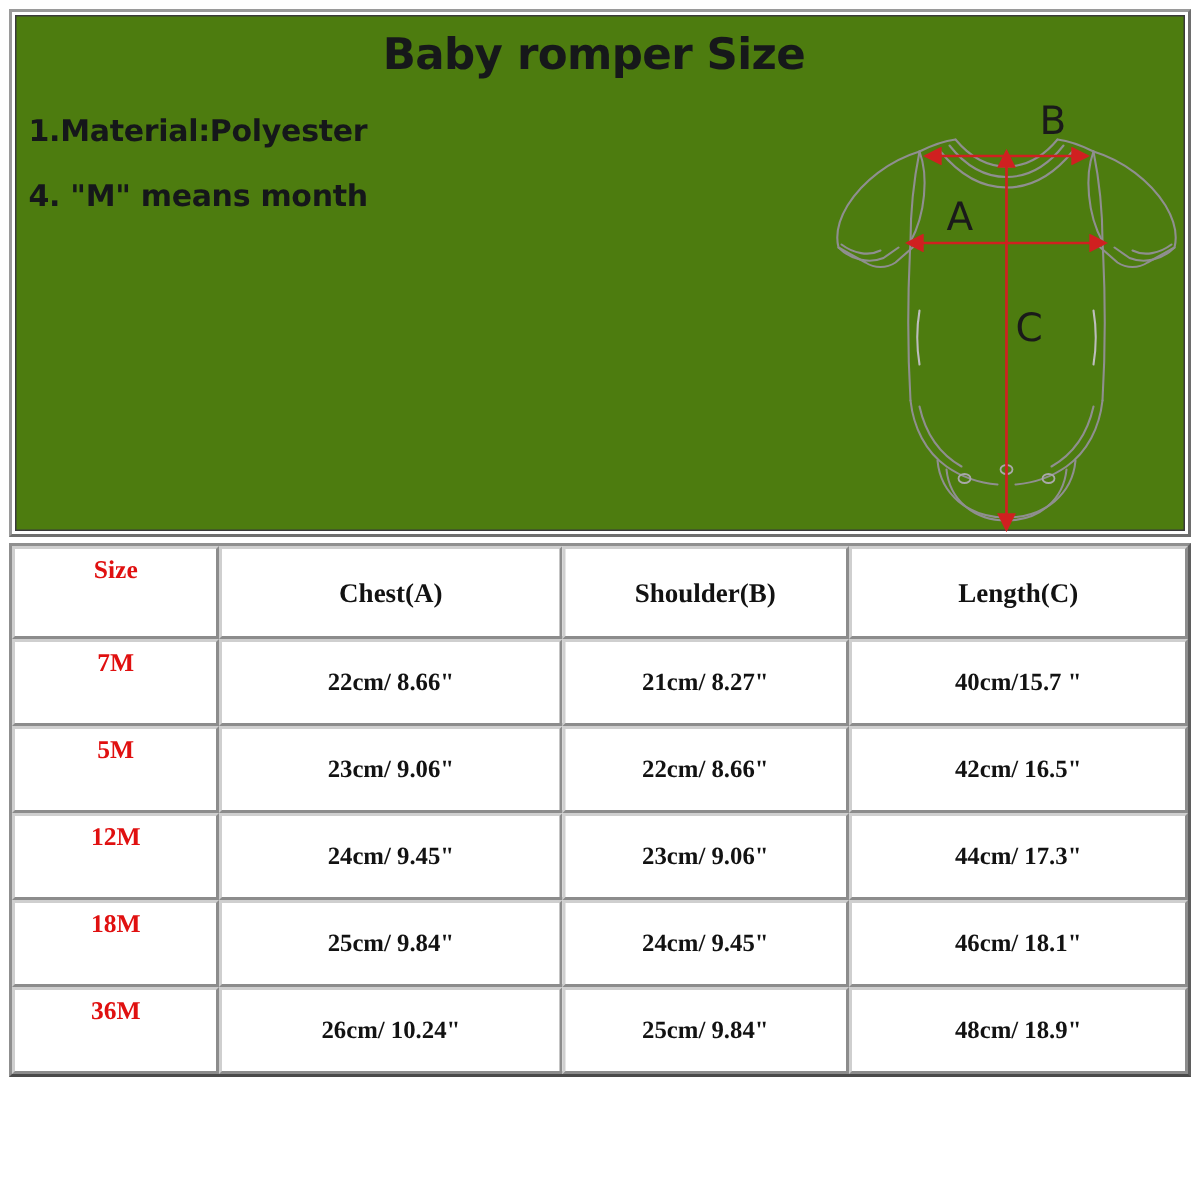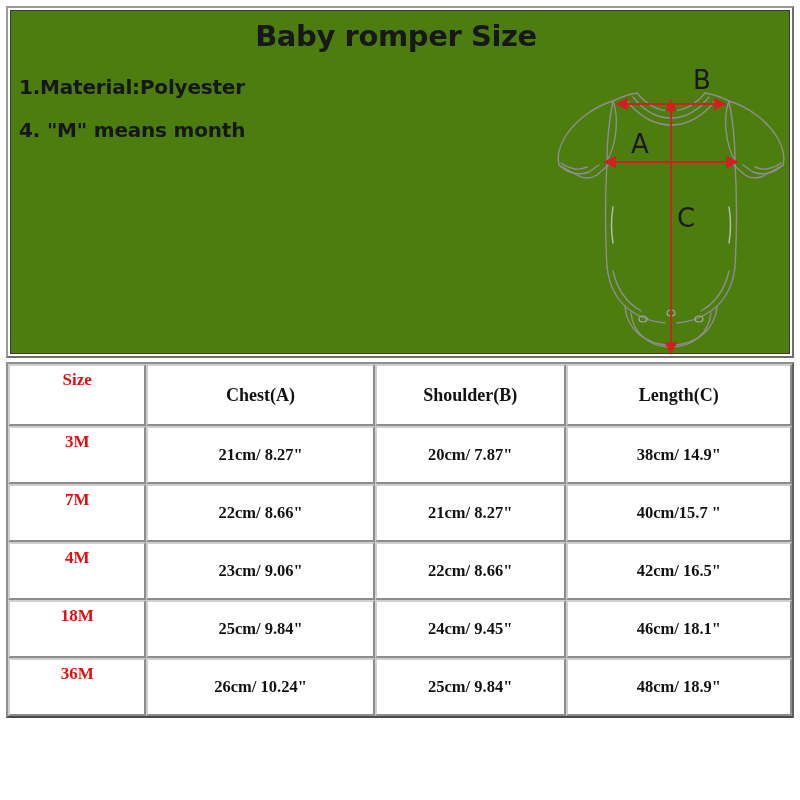--- a/index.html
+++ b/index.html
@@ -235,41 +235,41 @@
 
   <table class="size-table">
     <tbody>
       <tr class="hdr-row">
         <td class="col-size cell-size">Size</td>
         <td class="col-chest cell-hdr">Chest(A)</td>
         <td class="col-should cell-hdr">Shoulder(B)</td>
         <td class="col-length cell-hdr">Length(C)</td>
       </tr>
 
-      <tr class="data-row">
-        <td class="col-size cell-size">3M</td>
-        <td class="col-chest cell-val">21cm/ 8.27"</td>
-        <td class="col-should cell-val">20cm/ 7.87"</td>
-        <td class="col-length cell-val">38cm/ 14.9"</td>
-      </tr>
 
       <tr class="data-row">
         <td class="col-size cell-size">7M</td>
         <td class="col-chest cell-val">22cm/ 8.66"</td>
         <td class="col-should cell-val">21cm/ 8.27"</td>
         <td class="col-length cell-val">40cm/15.7 "</td>
       </tr>
 
       <tr class="data-row">
-        <td class="col-size cell-size">4M</td>
+        <td class="col-size cell-size">5M</td>
         <td class="col-chest cell-val">23cm/ 9.06"</td>
         <td class="col-should cell-val">22cm/ 8.66"</td>
         <td class="col-length cell-val">42cm/ 16.5"</td>
       </tr>
 
+      <tr class="data-row">
+        <td class="col-size cell-size">12M</td>
+        <td class="col-chest cell-val">24cm/ 9.45"</td>
+        <td class="col-should cell-val">23cm/ 9.06"</td>
+        <td class="col-length cell-val">44cm/ 17.3"</td>
+      </tr>
 
       <tr class="data-row">
         <td class="col-size cell-size">18M</td>
         <td class="col-chest cell-val">25cm/ 9.84"</td>
         <td class="col-should cell-val">24cm/ 9.45"</td>
         <td class="col-length cell-val">46cm/ 18.1"</td>
       </tr>
 
       <tr class="data-row">
         <td class="col-size cell-size">36M</td>

